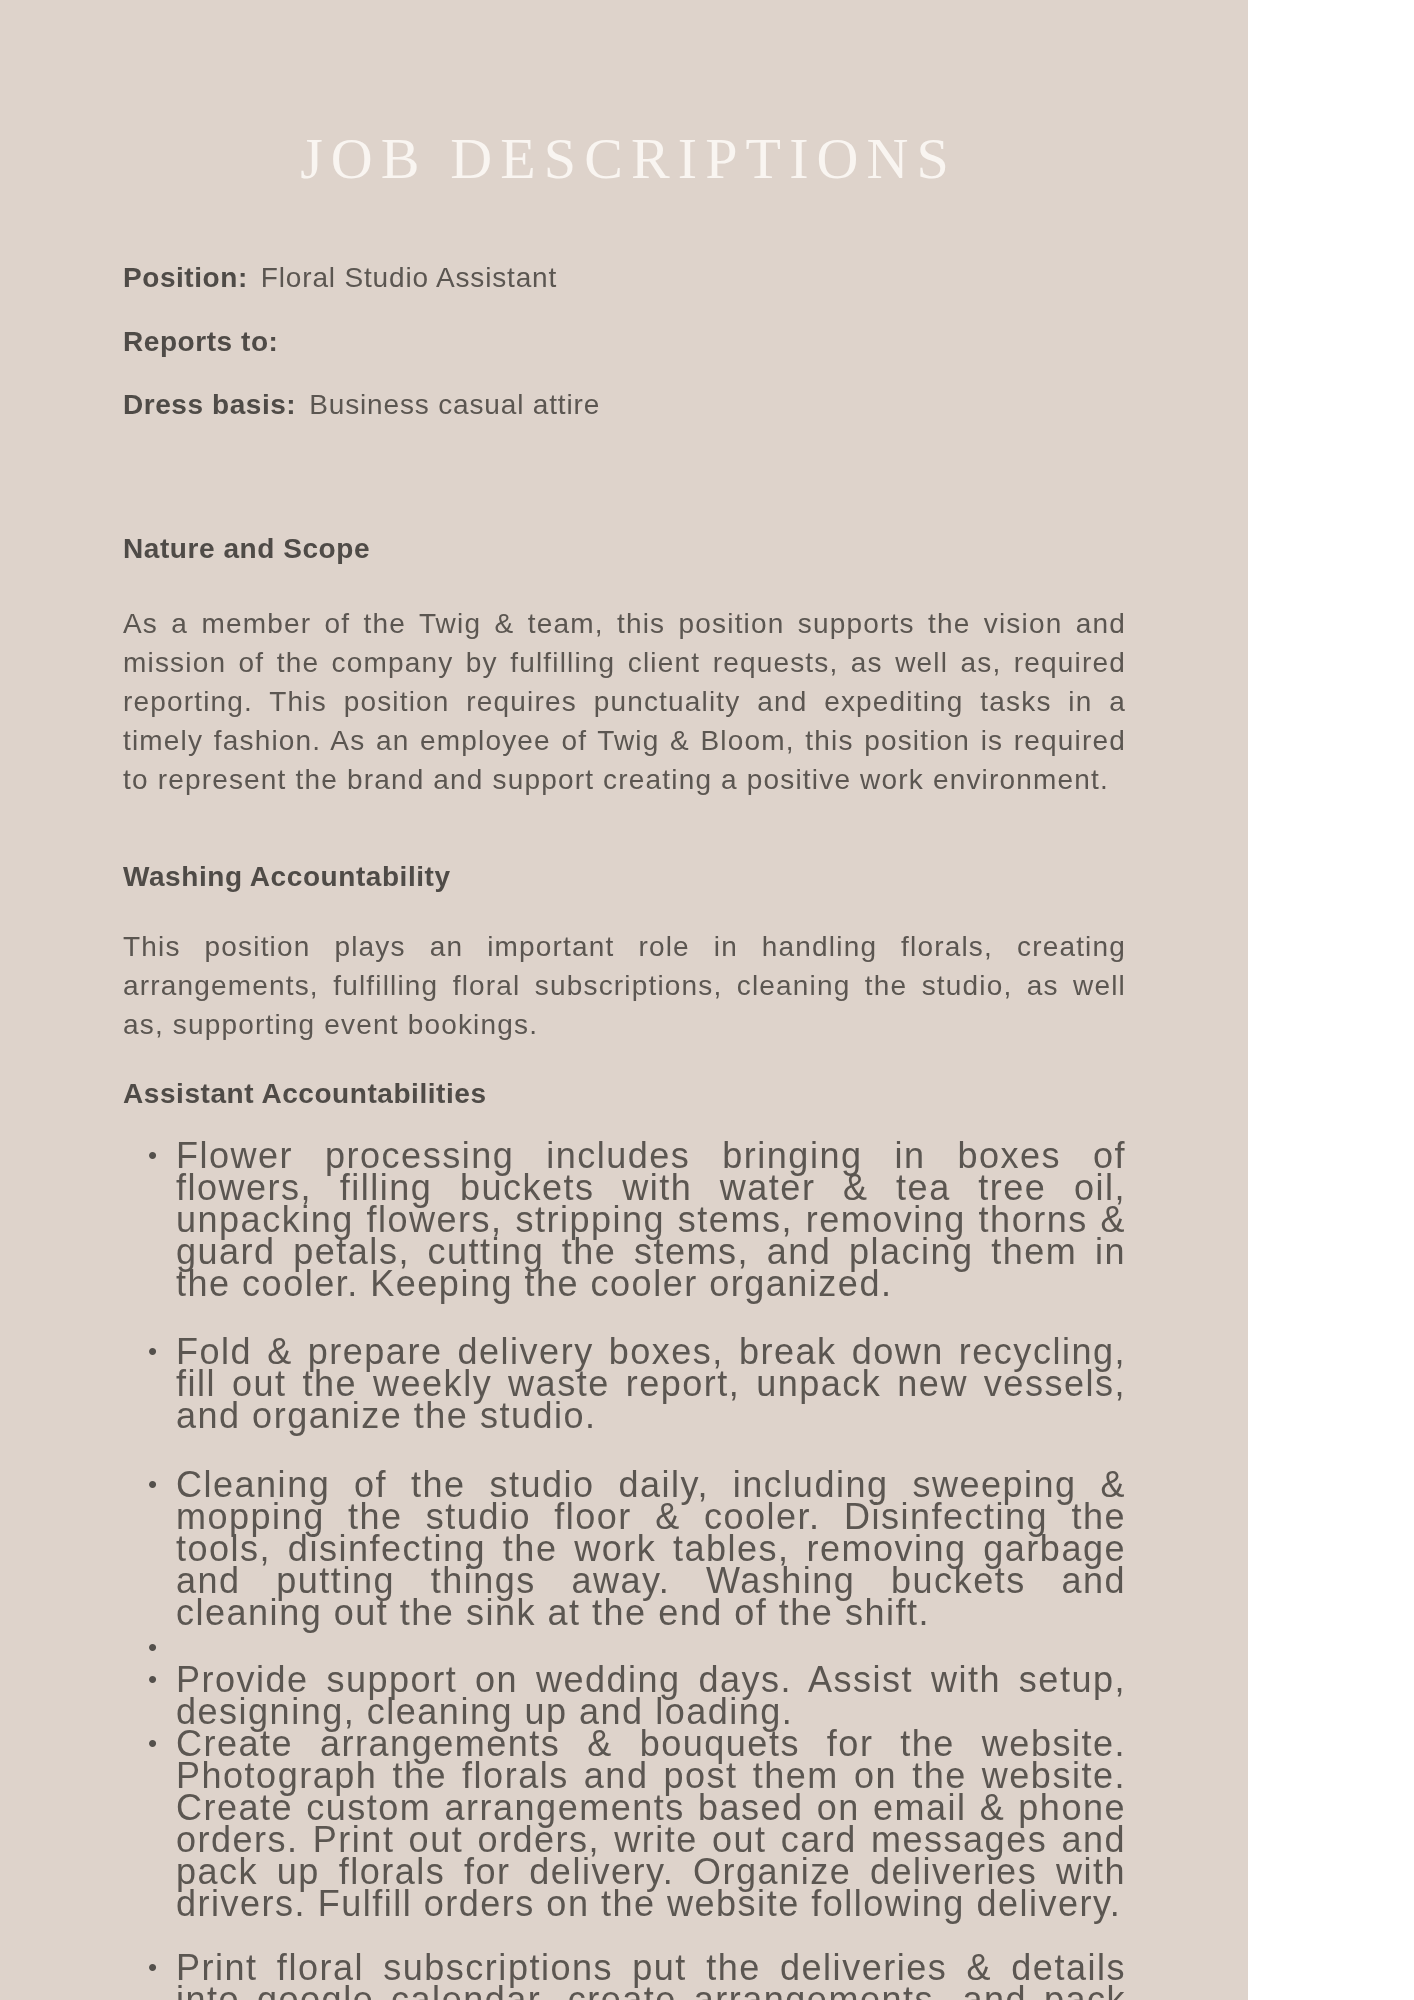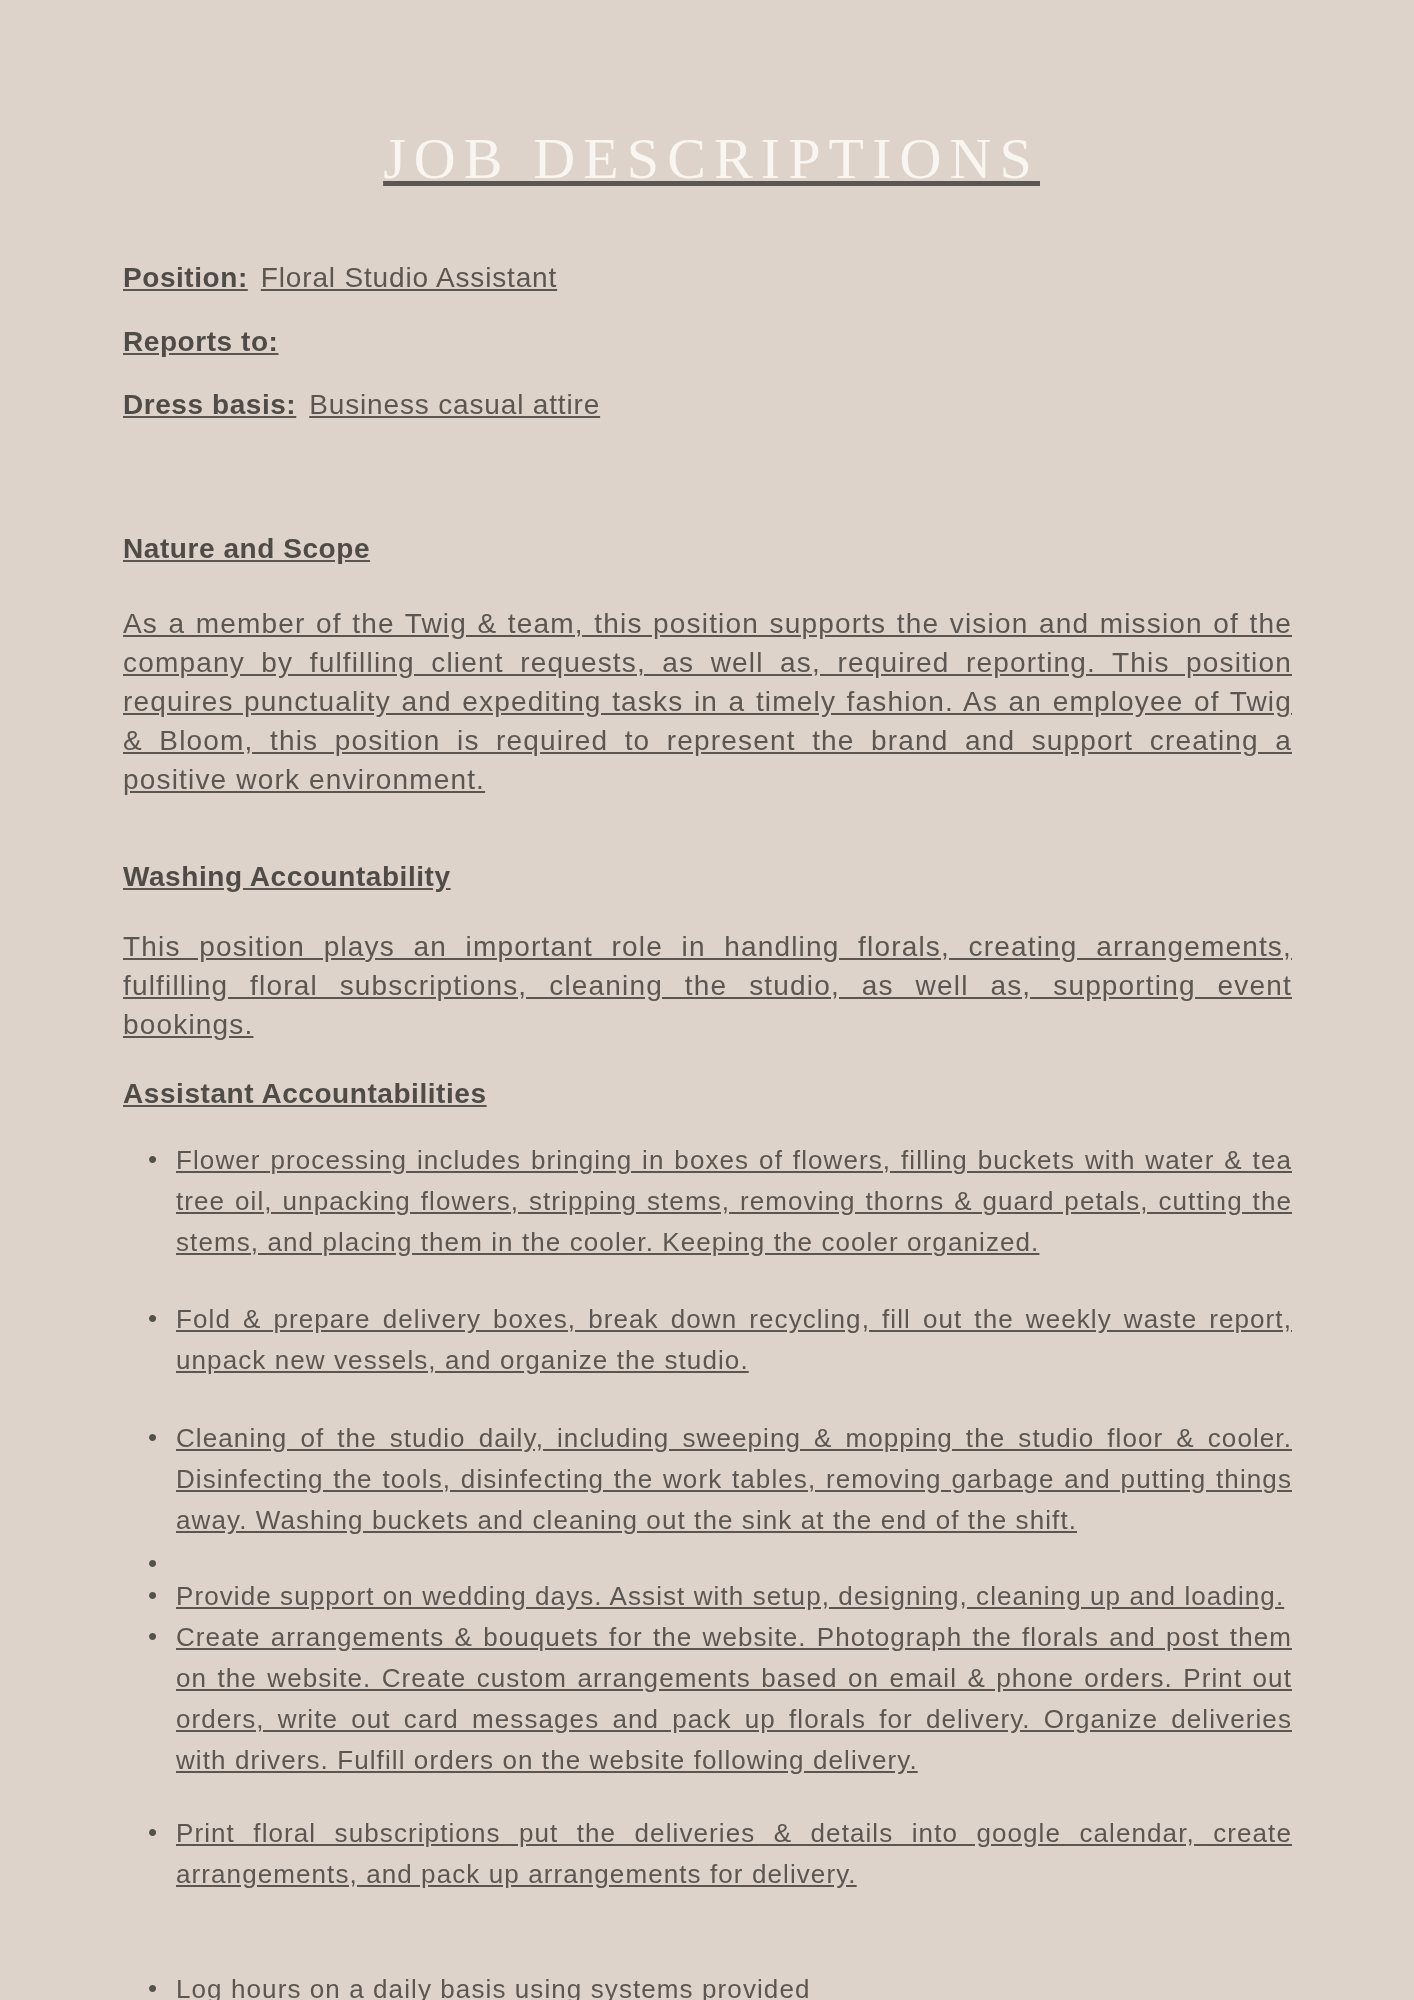--- a/index.html
+++ b/index.html
@@ -1,26 +1,25 @@
 <!DOCTYPE html>
 <html><head>
 <meta charset="utf-8">
 <style>
   html,body { margin:0; padding:0; }
   .page {
     position: relative;
-    width: 1414px;
+    width: 1248px;
     height: 2000px;
     box-sizing: border-box;
     background: #DED3CB;
     padding: 0 122px 0 123px;
     overflow: hidden;
     font-family: "Liberation Sans", "DejaVu Sans", sans-serif;
     color: #5B5651;
-    text-decoration: underline;
   }
   .doc-title {
     margin: 0;
     padding-top: 130px;
     text-align: center;
     font-family: "Liberation Serif", "DejaVu Serif", serif;
     font-weight: 400;
     font-size: 58px;
     line-height: 58px;
     letter-spacing: 0.14em;
@@ -62,22 +61,22 @@
   }
   .p-nature  { margin-top: 40px; }
   .p-general { margin-top: 34px; }
   .bullet-list {
     margin: 31px 0 0 0;
     padding: 0 0 0 53px;
     list-style: none;
   }
   .bullet-list li {
     position: relative;
-    font-size: 26px;
-    line-height: 41px;
+    font-size: 36px;
+    line-height: 32px;
     letter-spacing: 0.042em;
     text-align: justify;
     min-height: 31.5px;
   }
   .bullet-list li::before {
     content: "\2022";
     position: absolute;
     left: -28px;
     top: -1px;
     font-size: 26px;

